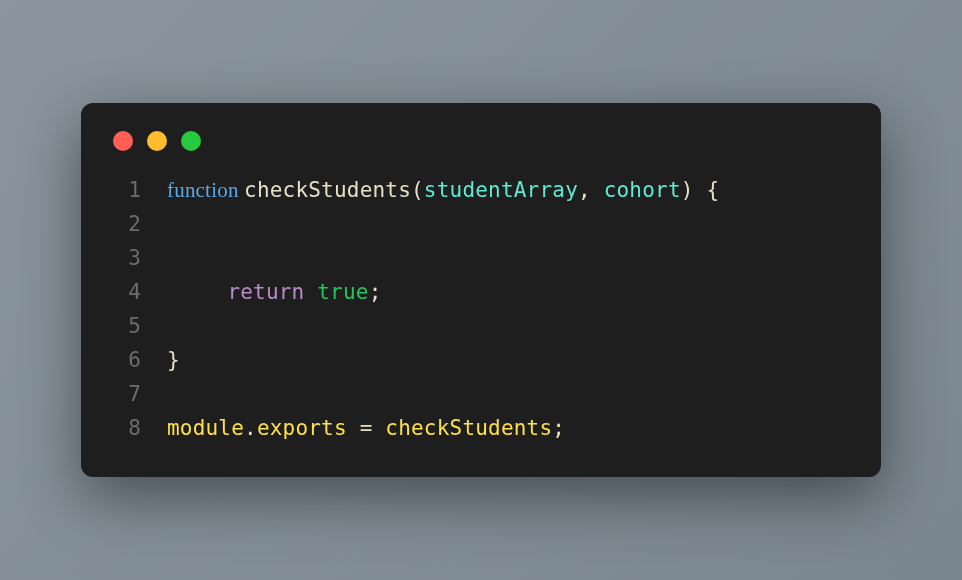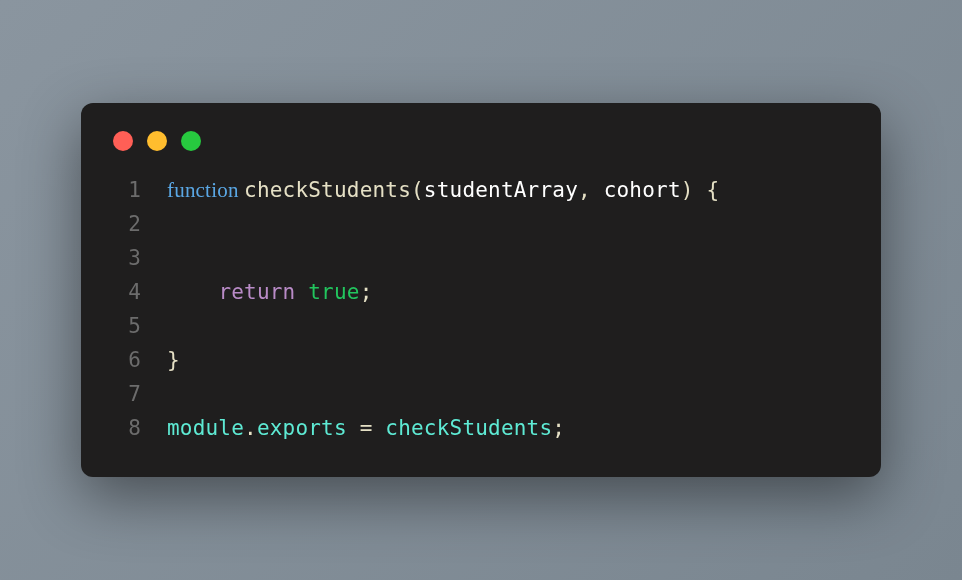--- a/index.html
+++ b/index.html
@@ -44,24 +44,24 @@
     text-align: right;
     color: #6c6c6c;
     user-select: none;
     flex-shrink: 0;
     margin-right: 26px;
   }
   .content { flex: 1; }
   .tok-keyword   { color: #5aa7e4; font-family: Liberation Serif, serif; }
   .tok-funcname  { color: #e5e0c5; }
   .tok-punct     { color: #e5e0c5; }
-  .tok-param     { color: #ffffff; }
-  .tok-return    { color: #b98bc7; }
+  .tok-param     { color: #5eead4; }
+  .tok-return    { color: #b98bc7; margin-left: 9px; }
   .tok-bool      { color: #22c55e; }
-  .tok-ident     { color: #5eead4; text-align: center; }
+  .tok-ident     { color: #fde047; text-align: center; }
   .tok-op        { color: #e5e0c5; }
 </style>
 </head>
 <body>
 
 <div class="window">
   <div class="titlebar">
     <div class="dot red"></div>
     <div class="dot yellow"></div>
     <div class="dot green"></div>

